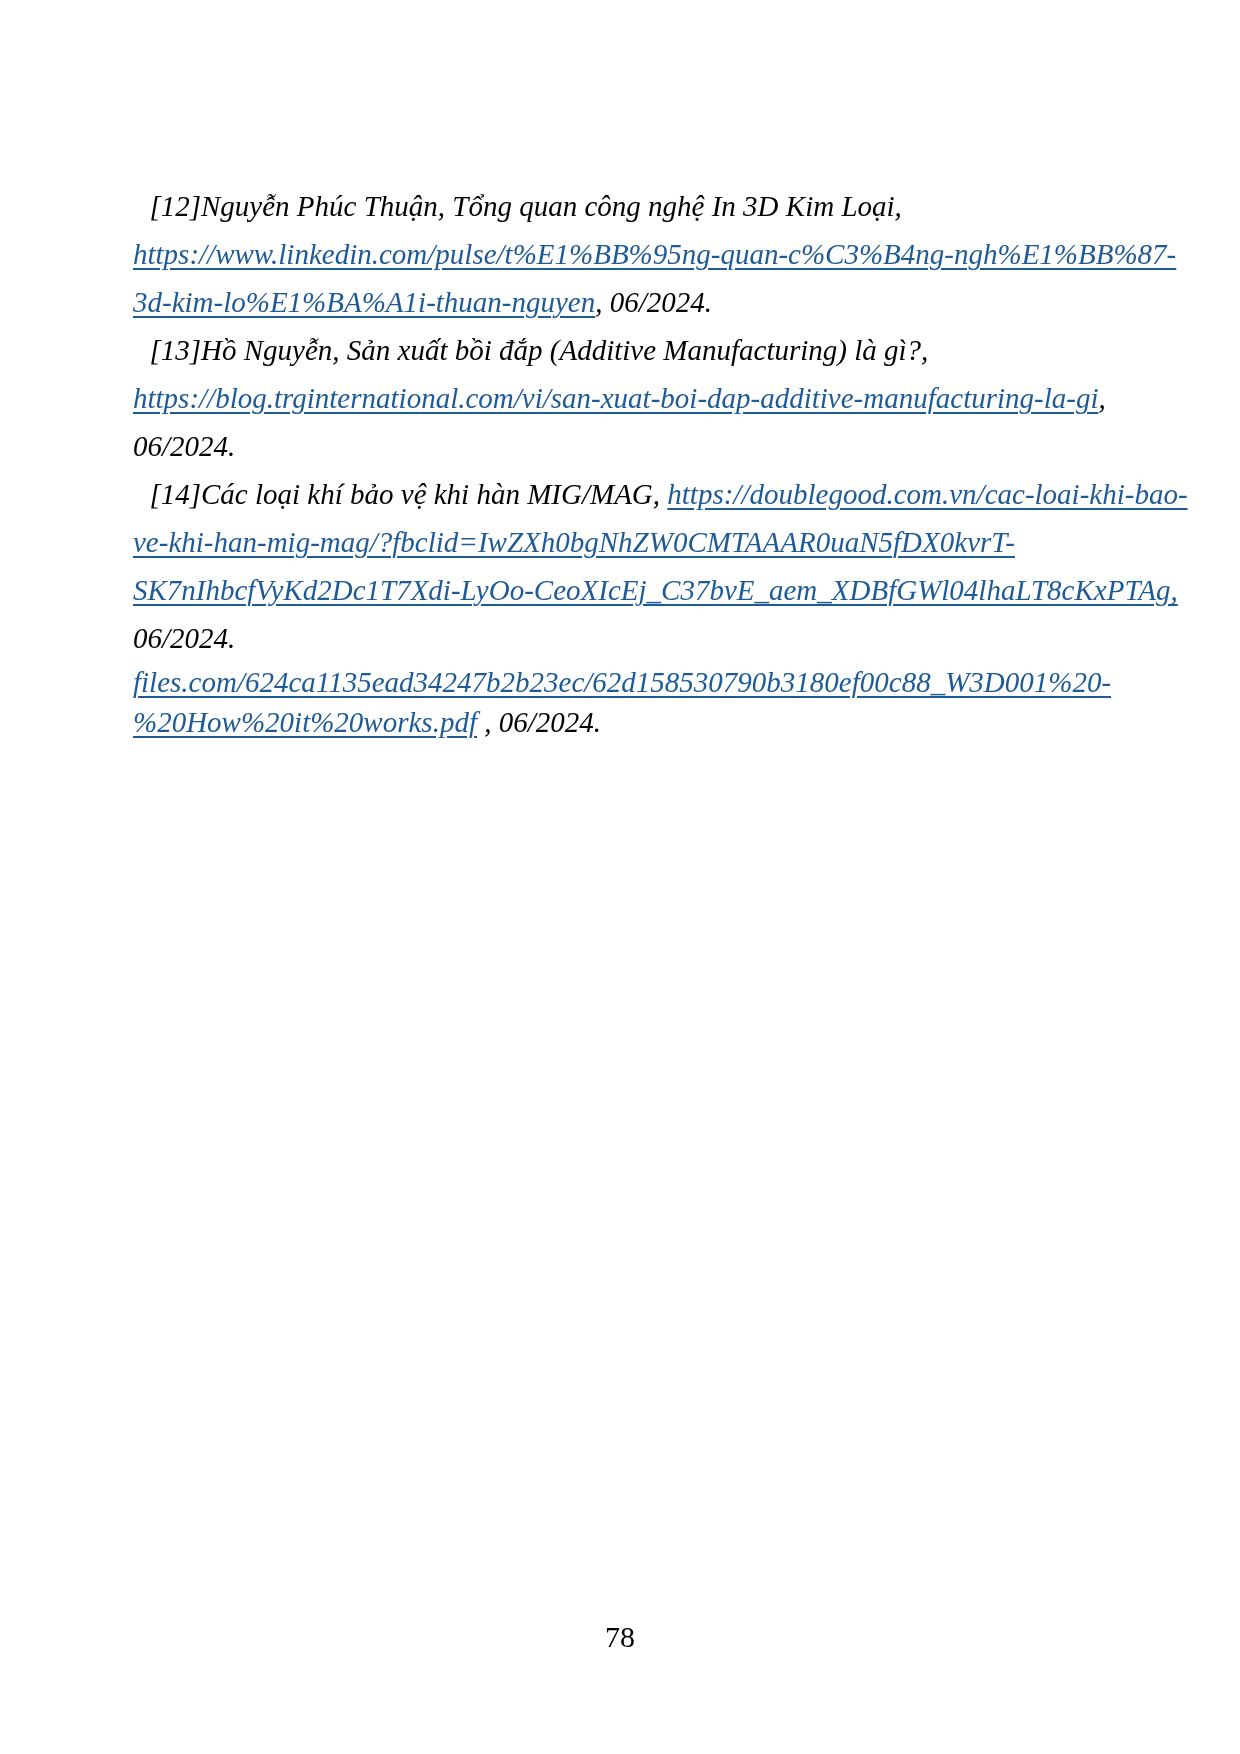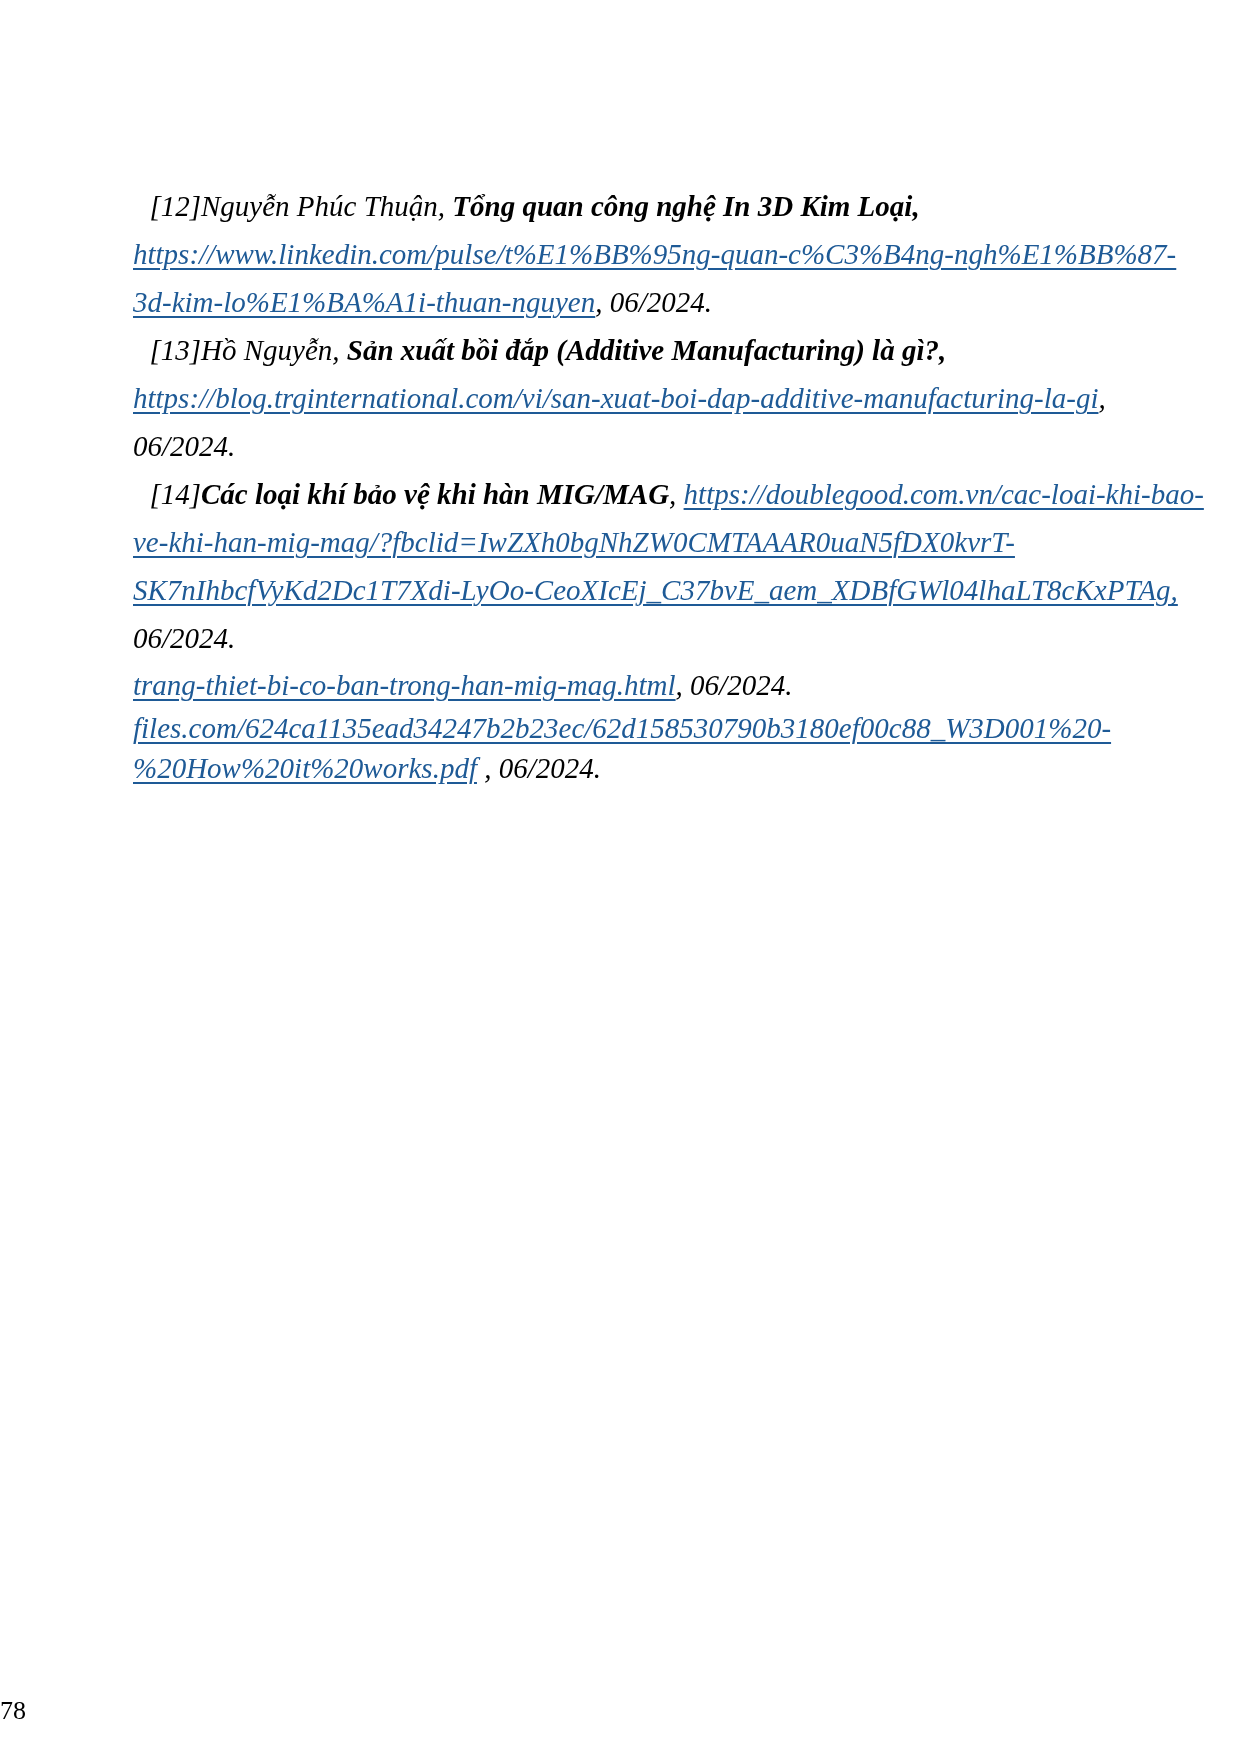--- a/index.html
+++ b/index.html
@@ -38,36 +38,37 @@
     white-space: normal;
     text-align: justify;
     text-align-last: justify;
   }
   .run-num {
     display: inline-block;
     width: 68px;
     text-align: right;
   }
   .entry-5 .run-num { width: 57px; }
-  .run-bold { font-weight: bold; }
+  .run-bold { font-weight: normal; }
   .run-link {
     color: var(--link-color, #1e5a96);
     text-decoration: underline;
     text-decoration-thickness: 1.5px;
     text-underline-offset: 4px;
     cursor: pointer;
     margin-top: 20px;
   }
   .page-number {
     position: absolute;
     left: 0;
-    top: 1696px;
+    top: 1620px;
     width: 100%;
+    text-align: center;
     font-style: normal;
-    font-size: 26px;
+    font-size: 30px;
   }
 </style>
 </head>
 <body>
 
 <div class="page">
   <div class="content">
       <div class="entry entry-1">
         <div class="line"><span class="run run-num">[12]</span><span class="run run-plain">Nguyễn Phúc Thuận, </span><span class="run run-bold">Tổng quan công nghệ In 3D Kim Loại,</span></div>
         <div class="line"><a class="run run-link">https://www.linkedin.com/pulse/t%E1%BB%95ng-quan-c%C3%B4ng-ngh%E1%BB%87-</a></div>
@@ -78,21 +79,20 @@
         <div class="line"><a class="run run-link">https://blog.trginternational.com/vi/san-xuat-boi-dap-additive-manufacturing-la-gi</a><span class="run run-plain">,</span></div>
         <div class="line"><span class="run run-plain">06/2024.</span></div>
       </div>
       <div class="entry entry-3">
         <div class="line"><span class="run run-num">[14]</span><span class="run run-bold">Các loại khí bảo vệ khi hàn MIG/MAG</span><span class="run run-plain">, </span><a class="run run-link">https://doublegood.com.vn/cac-loai-khi-bao-</a></div>
         <div class="line"><a class="run run-link">ve-khi-han-mig-mag/?fbclid=IwZXh0bgNhZW0CMTAAAR0uaN5fDX0kvrT-</a></div>
         <div class="line"><a class="run run-link">SK7nIhbcfVyKd2Dc1T7Xdi-LyOo-CeoXIcEj_C37bvE_aem_XDBfGWl04lhaLT8cKxPTAg,</a></div>
         <div class="line"><span class="run run-plain">06/2024.</span></div>
       </div>
       <div class="entry entry-4">
-        <div class="line"><a class="run run-link">trang-thiet-bi-co-ban-trong-han-mig-mag.html</a><span class="run run-plain">, 06/2024.</span></div>
       </div>
       <div class="entry entry-5">
         <div class="line"><a class="run run-link">files.com/624ca1135ead34247b2b23ec/62d158530790b3180ef00c88_W3D001%20-</a></div>
         <div class="line"><a class="run run-link">%20How%20it%20works.pdf</a><span class="run run-plain"> , 06/2024.</span></div>
       </div>
     </div>
   <div class="page-number">78</div>
 </div>
 
 </body></html>

